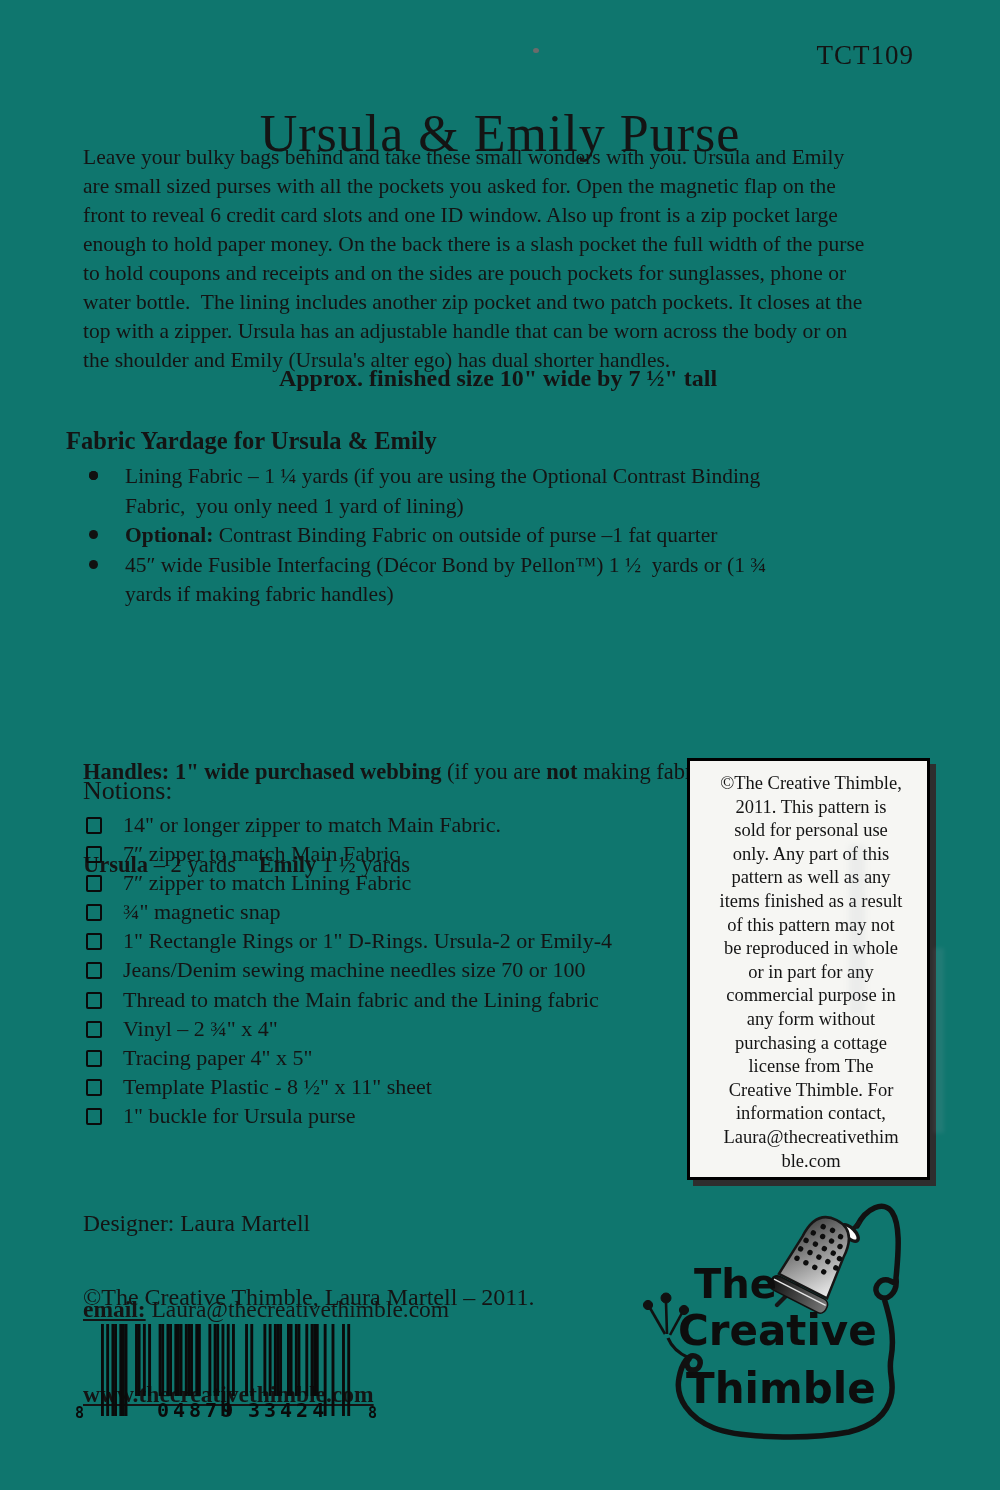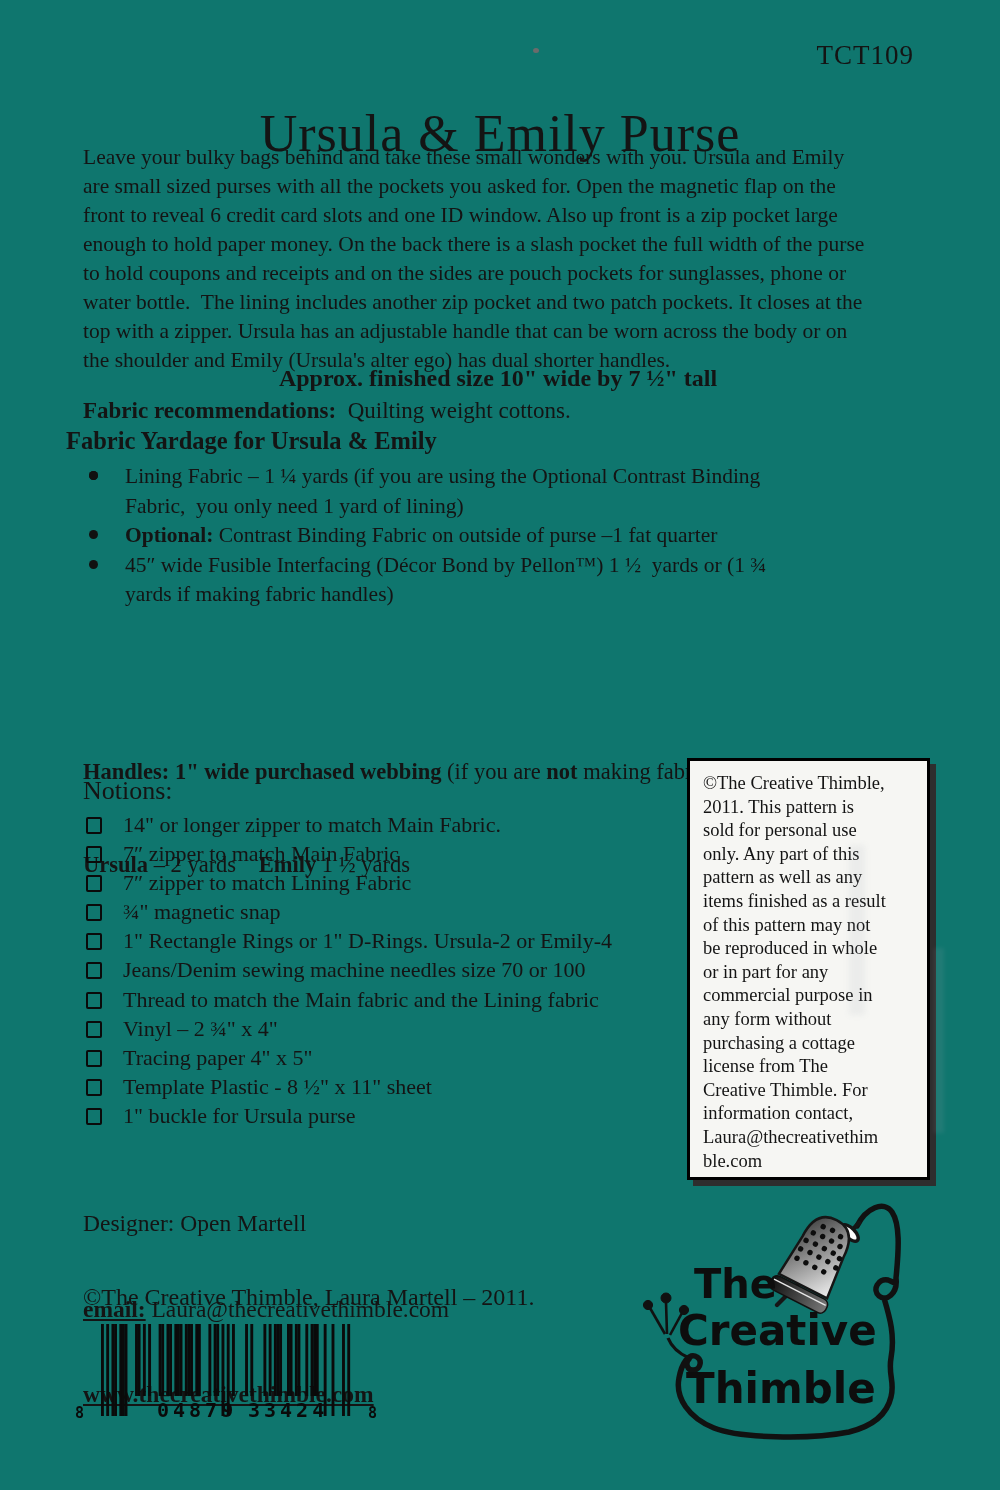--- a/index.html
+++ b/index.html
@@ -25,21 +25,21 @@
   .handles{top:694px; left:83px; font-size:22.5px; line-height:31px; white-space:pre;}
 
   .notionshead{top:776px; left:83px; font-size:26px; font-weight:normal;}
   ul.checks{top:812px; left:86px; margin:0; padding:0; list-style:none; width:640px;}
   ul.checks li{display:flex; align-items:flex-start; height:29.1px; font-size:22px; white-space:pre;}
   .cb{flex:none; width:12px; height:13px; border:2.6px solid #0a0a0a; border-radius:2px; margin:5px 21px 0 0;}
 
   .copybox{
     left:687px; top:758px; width:243px; height:422px; box-sizing:border-box;
     border:3px solid #000; background:#f6f6f3; box-shadow:6px 6px 0 #2e2e2e;
-    padding:11px 8px 8px 13px; font-size:18.5px; line-height:23.6px; white-space:pre;
+    padding:11px 8px 8px 13px; font-size:18.5px; line-height:23.6px; white-space:pre;text-align:center;
   }
 
   .designer{top:1152px; left:83px; font-size:23.5px; line-height:28.5px; white-space:pre;}
   .u{text-decoration:underline;}
   .footerline{top:1284px; left:83px; font-size:24px;}
 
   .barcode{left:75px; top:1318px; width:310px; height:132px;}
   .bc-digit{position:absolute; font-family:"DejaVu Sans Mono", monospace; font-weight:bold; color:#0a0a0a;}
   .bc-small{font-size:15px; top:86px;}
   .bc-group{font-size:20px; letter-spacing:4px; top:80px;}
@@ -63,21 +63,20 @@
 are small sized purses with all the pockets you asked for. Open the magnetic flap on the
 front to reveal 6 credit card slots and one ID window. Also up front is a zip pocket large
 enough to hold paper money. On the back there is a slash pocket the full width of the purse
 to hold coupons and receipts and on the sides are pouch pockets for sunglasses, phone or
 water bottle.  The lining includes another zip pocket and two patch pockets. It closes at the
 top with a zipper. Ursula has an adjustable handle that can be worn across the body or on
 the shoulder and Emily (Ursula's alter ego) has dual shorter handles.</div>
 
   <div class="abs sizeline">Approx. finished size 10" wide by 7 ½" tall</div>
 
-  <div class="abs fabricrec"><span class="b">Fabric recommendations:</span><span>  Quilting weight cottons.</span></div>
 
   <div class="abs yardhead">Fabric Yardage for Ursula &amp; Emily</div>
 
   <ul class="abs bullets">
     <li><span class="blt"></span></li>
     <li><span class="blt"></span><span>Lining Fabric – 1 ¼ yards (if you are using the Optional Contrast Binding
 Fabric,  you only need 1 yard of lining)</span></li>
     <li><span class="blt"></span><span class="b">Optional:</span><span> Contrast Binding Fabric on outside of purse –1 fat quarter</span></li>
     <li><span class="blt"></span><span>45″ wide Fusible Interfacing (Décor Bond by Pellon™) 1 ½  yards or (1 ¾
 yards if making fabric handles)</span></li>
@@ -116,21 +115,21 @@
 commercial purpose in
 any form without
 purchasing a cottage
 license from The
 Creative Thimble. For
 information contact,
 Laura@thecreativethim
 ble.com</div>
 
   <div class="abs designer">
-    <div>Designer: Open Martell</div>
+    <div>Designer: Laura Martell</div>
     <div><span class="b u">email:</span><span> Laura@thecreativethimble.com</span></div>
     <div class="b u">www.thecreativethimble.com</div>
   </div>
 
   <div class="abs footerline">©The Creative Thimble, Laura Martell – 2011.</div>
 
   <div class="abs barcode">
     <svg id="bars" width="310" height="132" viewBox="0 0 310 132">
         <rect x="26.00" y="6" width="2.87" height="92" fill="#0a0a0a"></rect>
         <rect x="31.24" y="6" width="2.87" height="92" fill="#0a0a0a"></rect>

